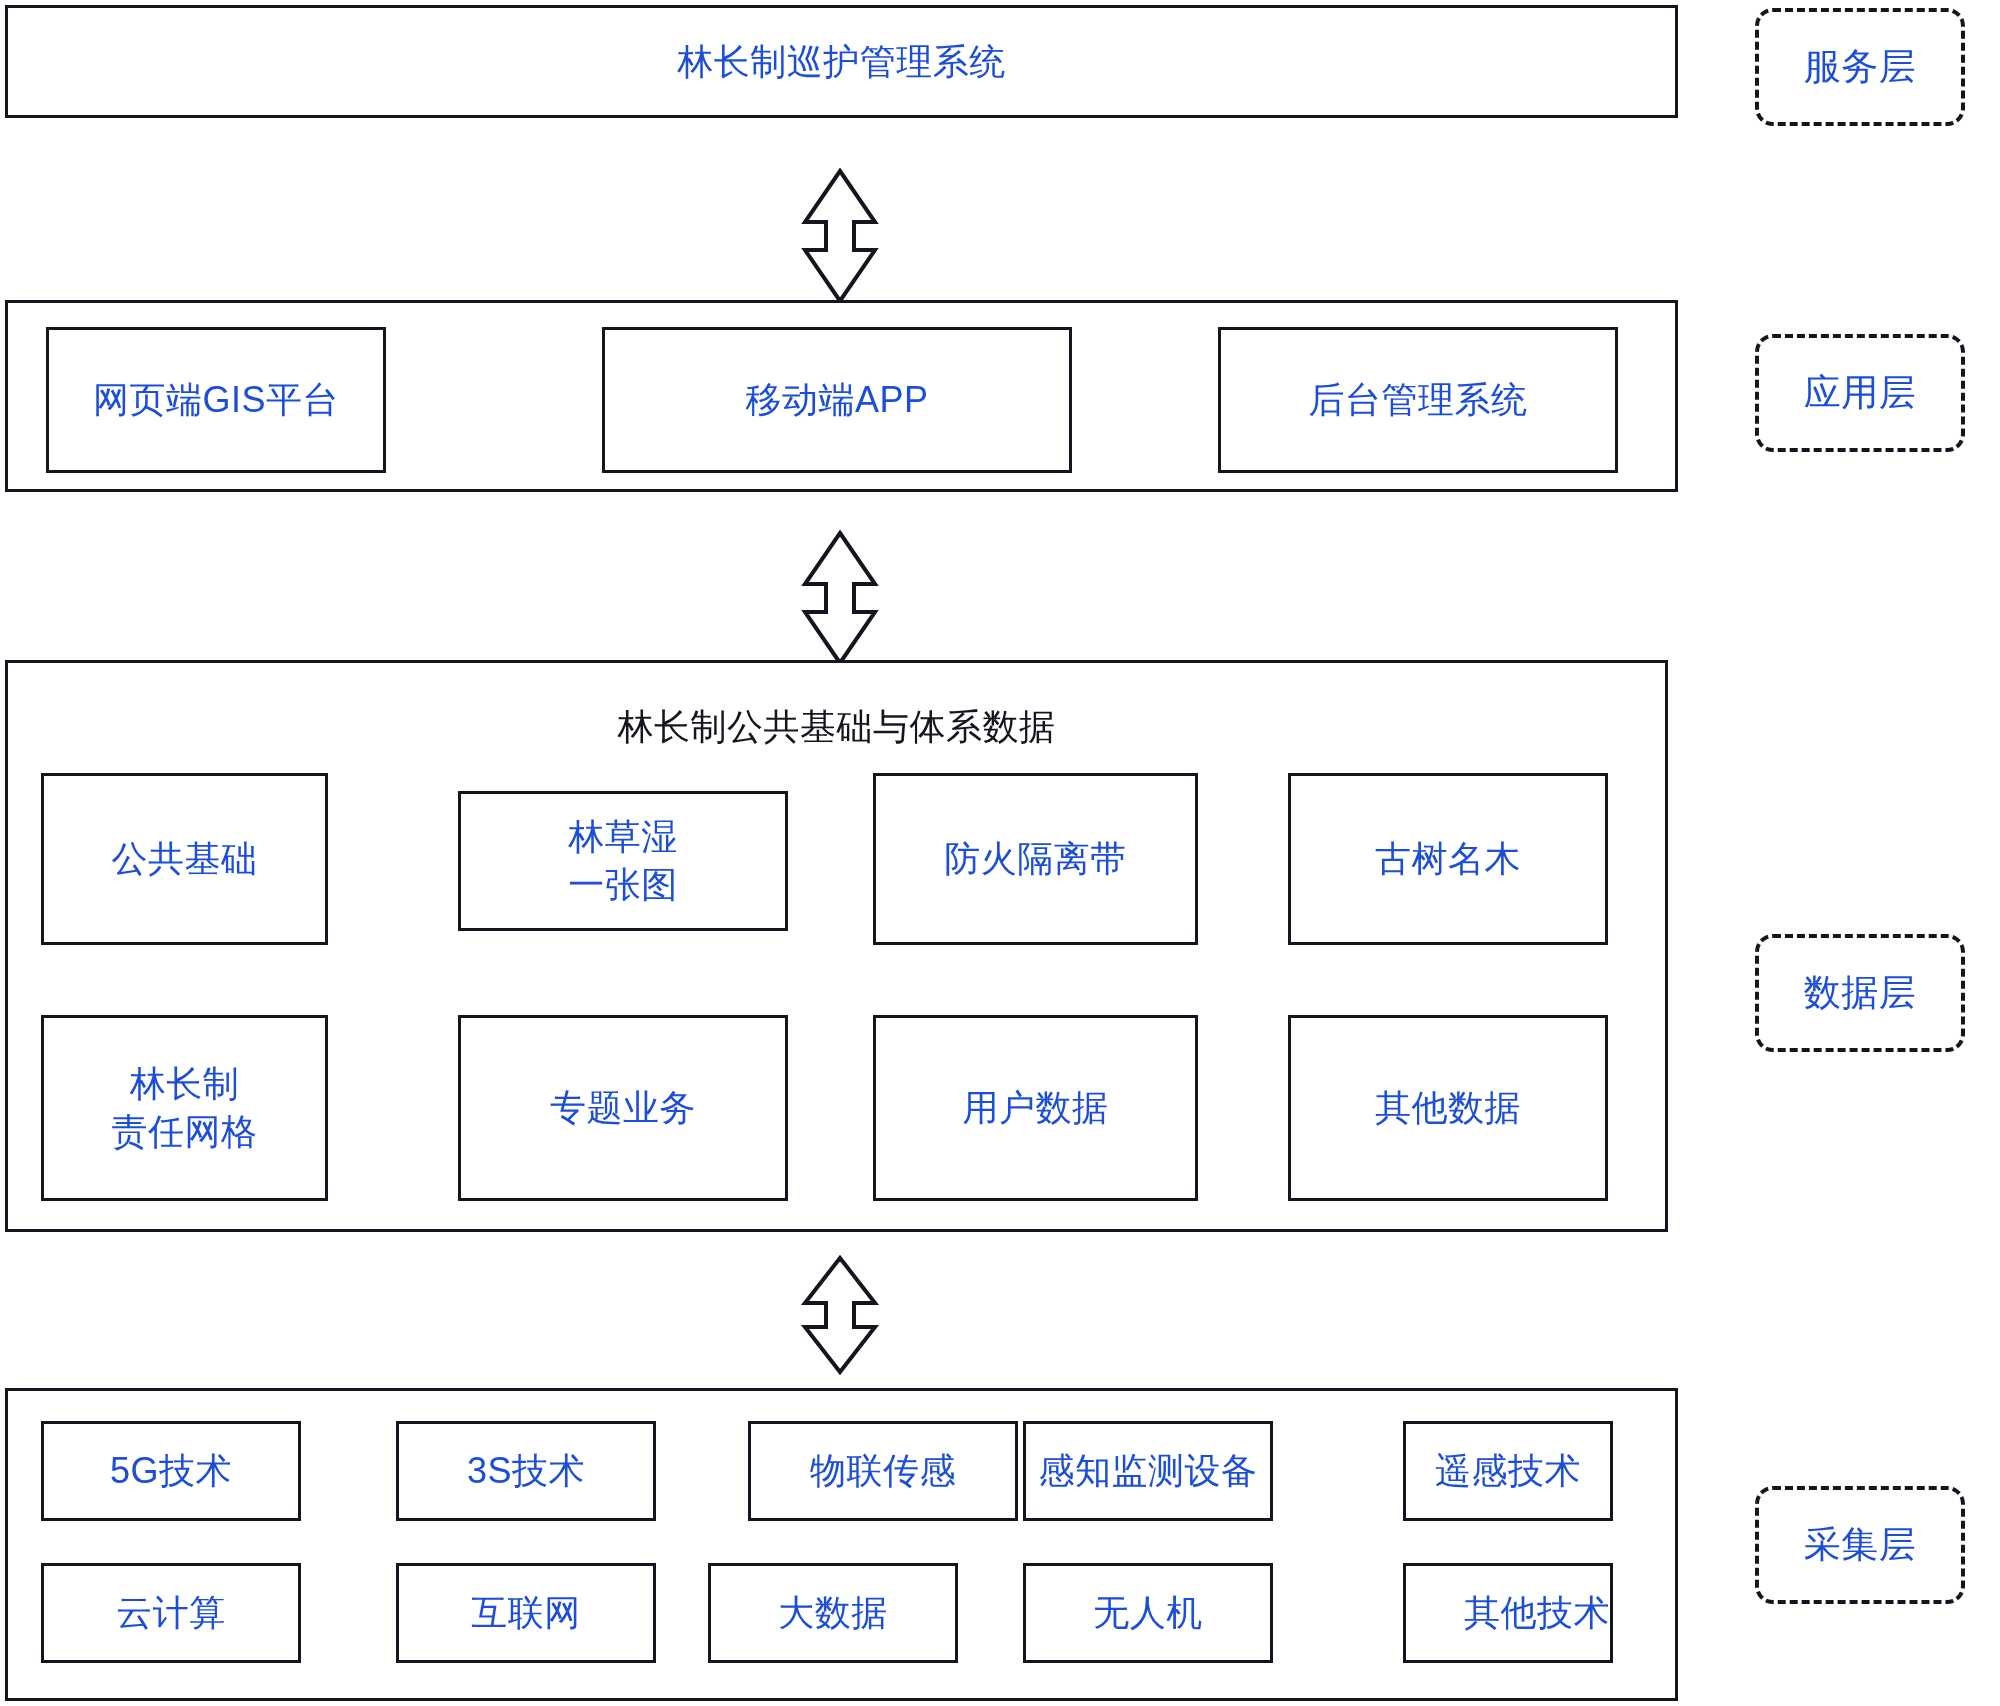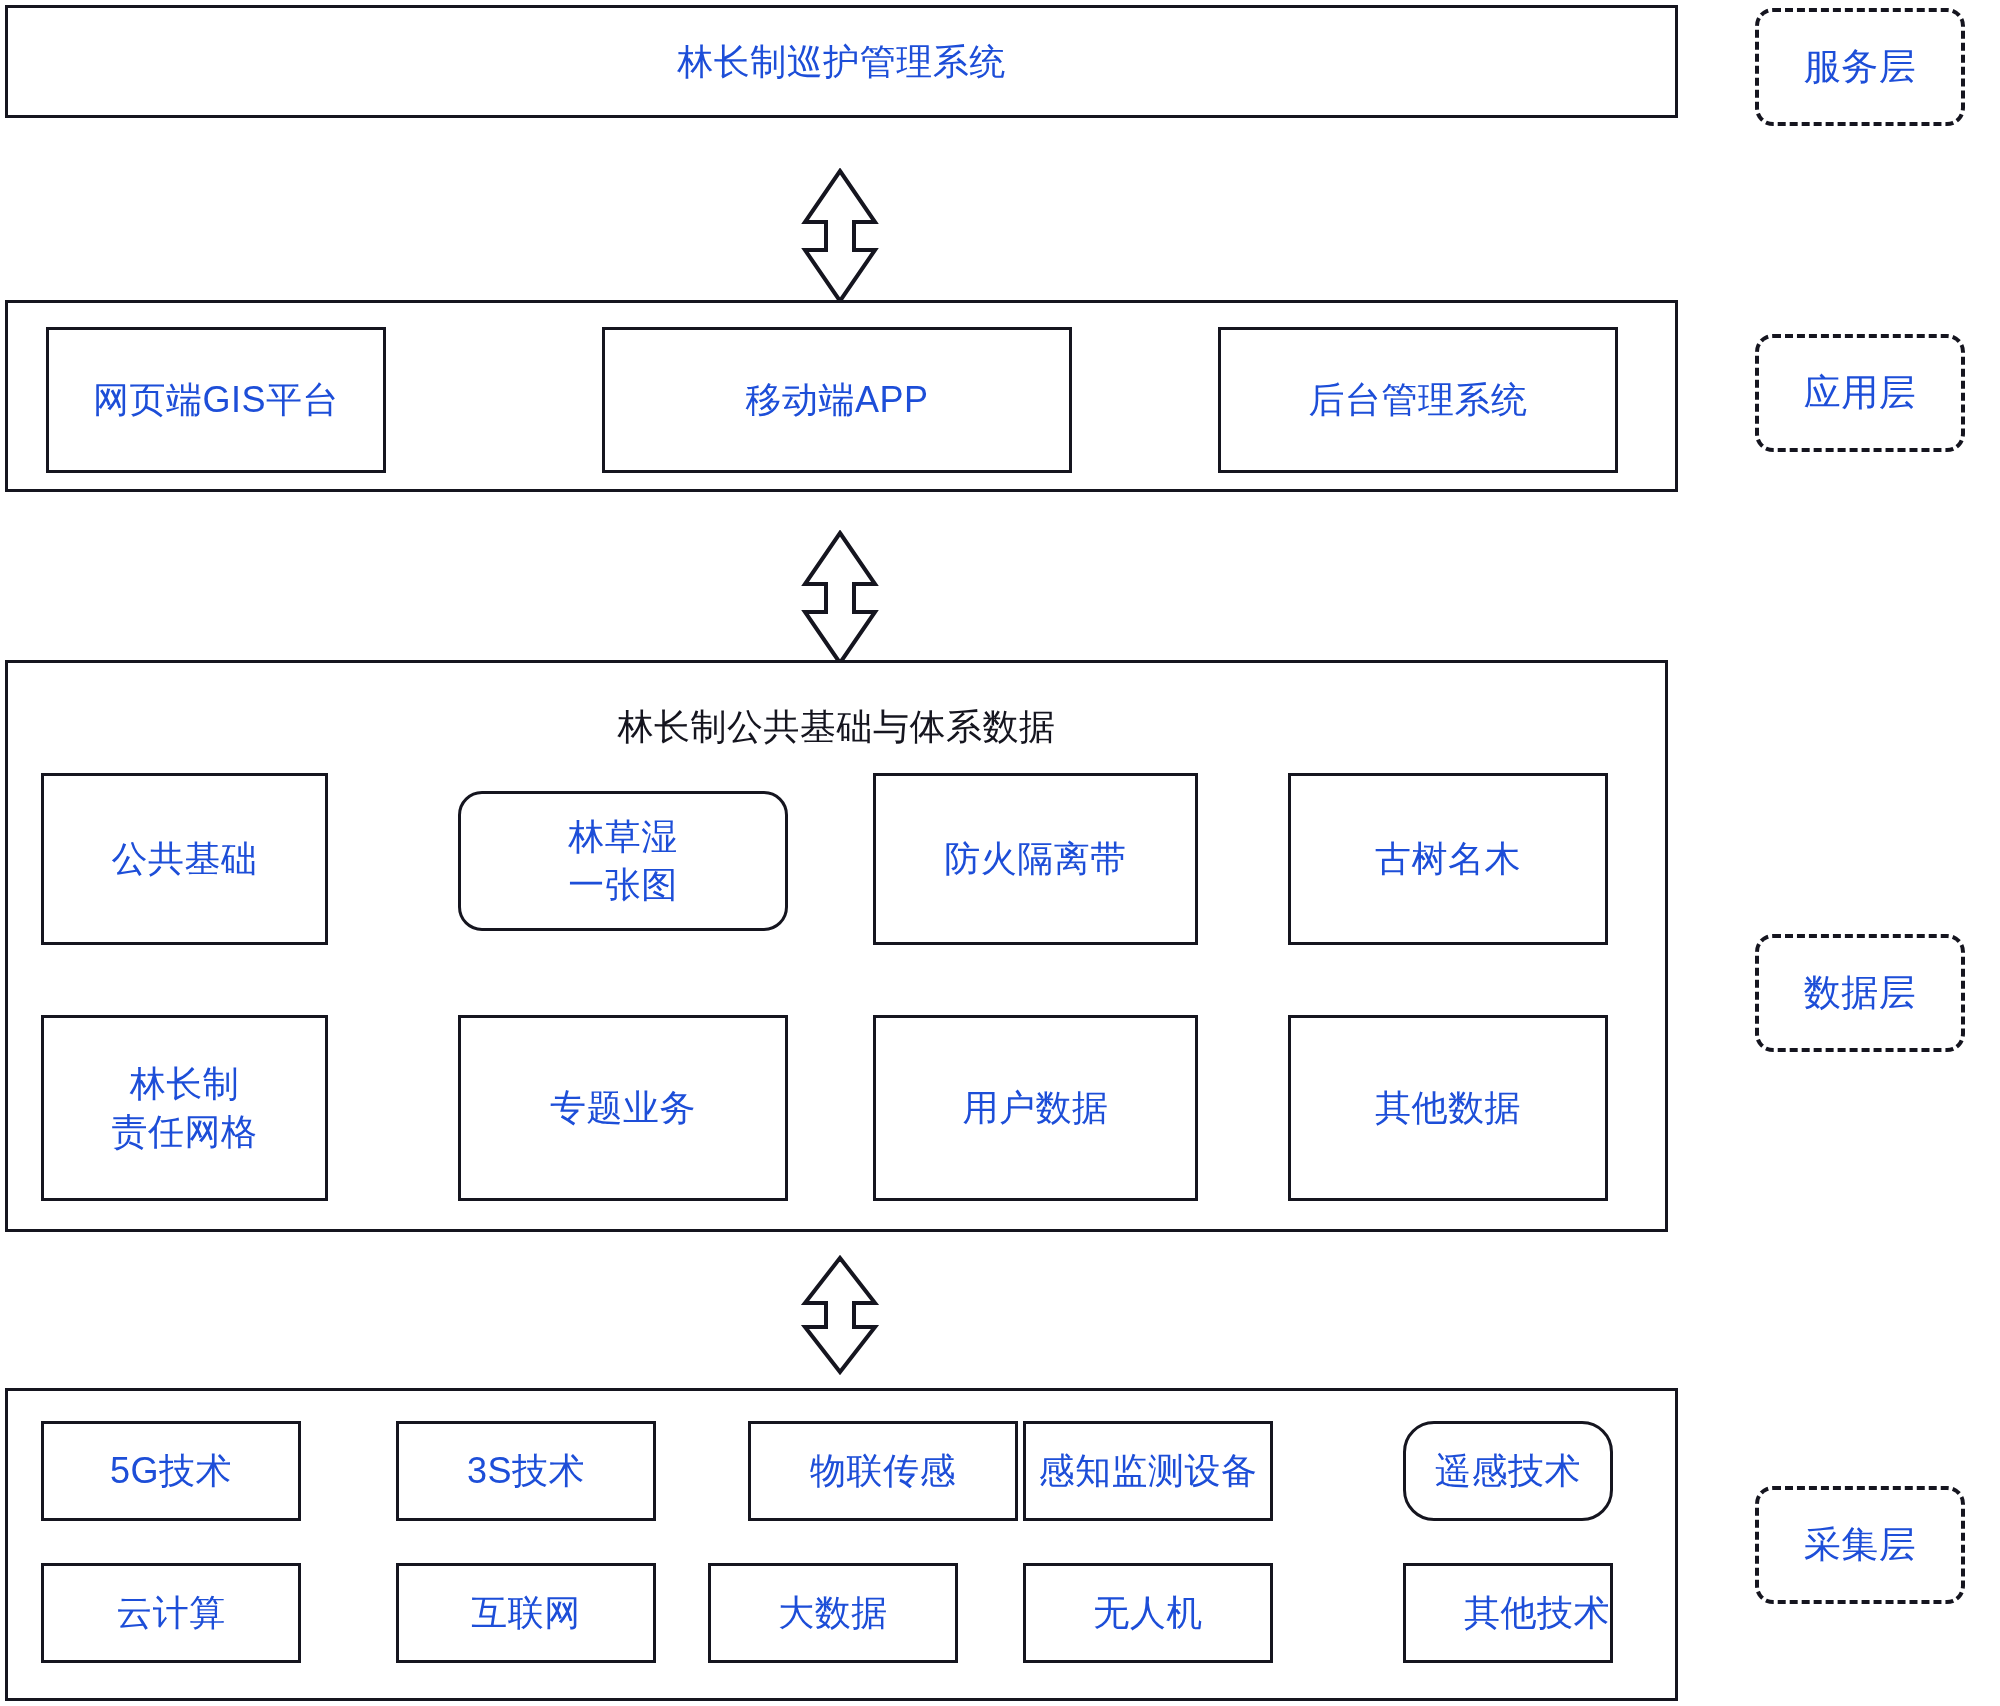--- a/index.html
+++ b/index.html
@@ -114,21 +114,21 @@
   </div>
 
   <div class="box container-box" style="left:5px; top:660px; width:1663px; height:572px; display:block;">
 
     <div class="title-text" style="top:40px;">林长制公共基础与体系数据</div>
 
     <div class="box inner-box" style="left:33px; top:110px; width:287px; height:172px;">
       <span class="label-text">公共基础</span>
     </div>
 
-    <div class="box inner-box" style="left:450px; top:128px; width:330px; height:140px;border-radius:24px;">
+    <div class="box inner-box" style="left:450px; top:128px; width:330px; height:140px;">
       <span class="label-text">林草湿
 一张图</span>
     </div>
 
     <div class="box inner-box" style="left:865px; top:110px; width:325px; height:172px;">
       <span class="label-text">防火隔离带</span>
     </div>
 
     <div class="box inner-box" style="left:1280px; top:110px; width:320px; height:172px;">
       <span class="label-text">古树名木</span>
@@ -165,21 +165,21 @@
     </div>
     <div class="box inner-box" style="left:388px; top:30px; width:260px; height:100px;">
       <span class="label-text">3S技术</span>
     </div>
     <div class="box inner-box" style="left:700px; top:30px; width:270px; height:100px;margin-left:40px;">
       <span class="label-text">物联传感</span>
     </div>
     <div class="box inner-box" style="left:1015px; top:30px; width:250px; height:100px;">
       <span class="label-text">感知监测设备</span>
     </div>
-    <div class="box inner-box" style="left:1395px; top:30px; width:210px; height:100px;border-radius:31px;">
+    <div class="box inner-box" style="left:1395px; top:30px; width:210px; height:100px;">
       <span class="label-text">遥感技术</span>
     </div>
 
     <div class="box inner-box" style="left:33px; top:172px; width:260px; height:100px;">
       <span class="label-text">云计算</span>
     </div>
     <div class="box inner-box" style="left:388px; top:172px; width:260px; height:100px;">
       <span class="label-text">互联网</span>
     </div>
     <div class="box inner-box" style="left:700px; top:172px; width:250px; height:100px;">

